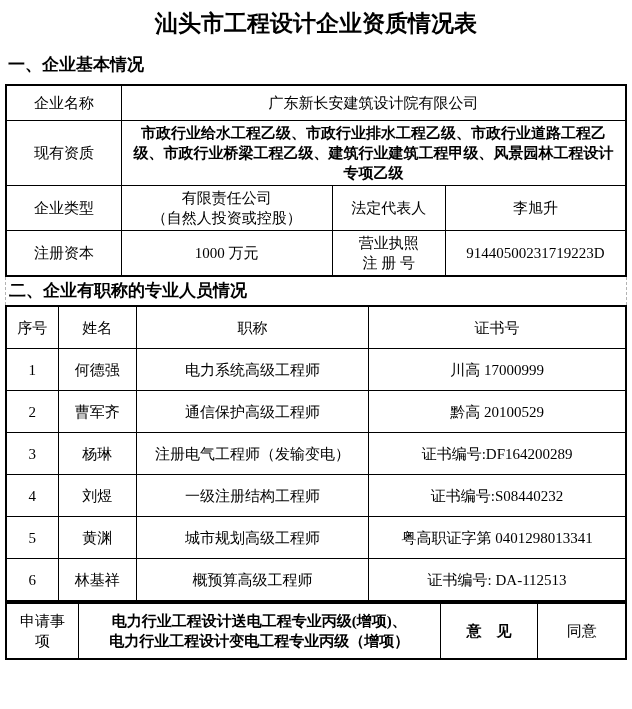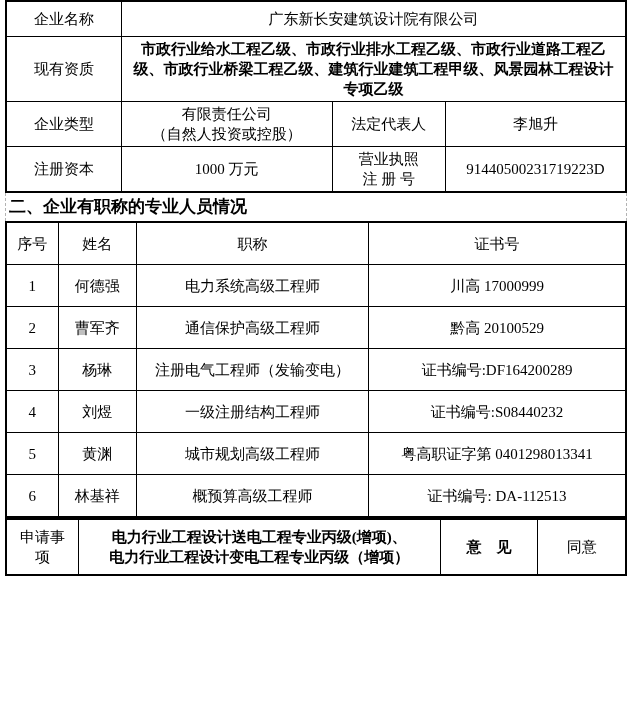--- a/index.html
+++ b/index.html
@@ -67,21 +67,23 @@
   .t1-r3 td { height: 38px; }
   .t1-r4 td { height: 38px; }
   .tbl2 td  { height: 37px; }
   .tbl3 td  { height: 50px; }
 </style>
 </head>
 <body>
 
 <div class="page">
 
+  <h1 class="doc-title">汕头市工程设计企业资质情况表</h1>
 
+  <div class="section-heading heading-first">一、企业基本情况</div>
 
   <table class="tbl">
     <colgroup>
       <col style="width:18.6%">
         <col style="width:34.0%">
         <col style="width:18.3%">
         <col style="width:29.1%">
     </colgroup>
     <tbody>
         <tr class="t1-r1">

